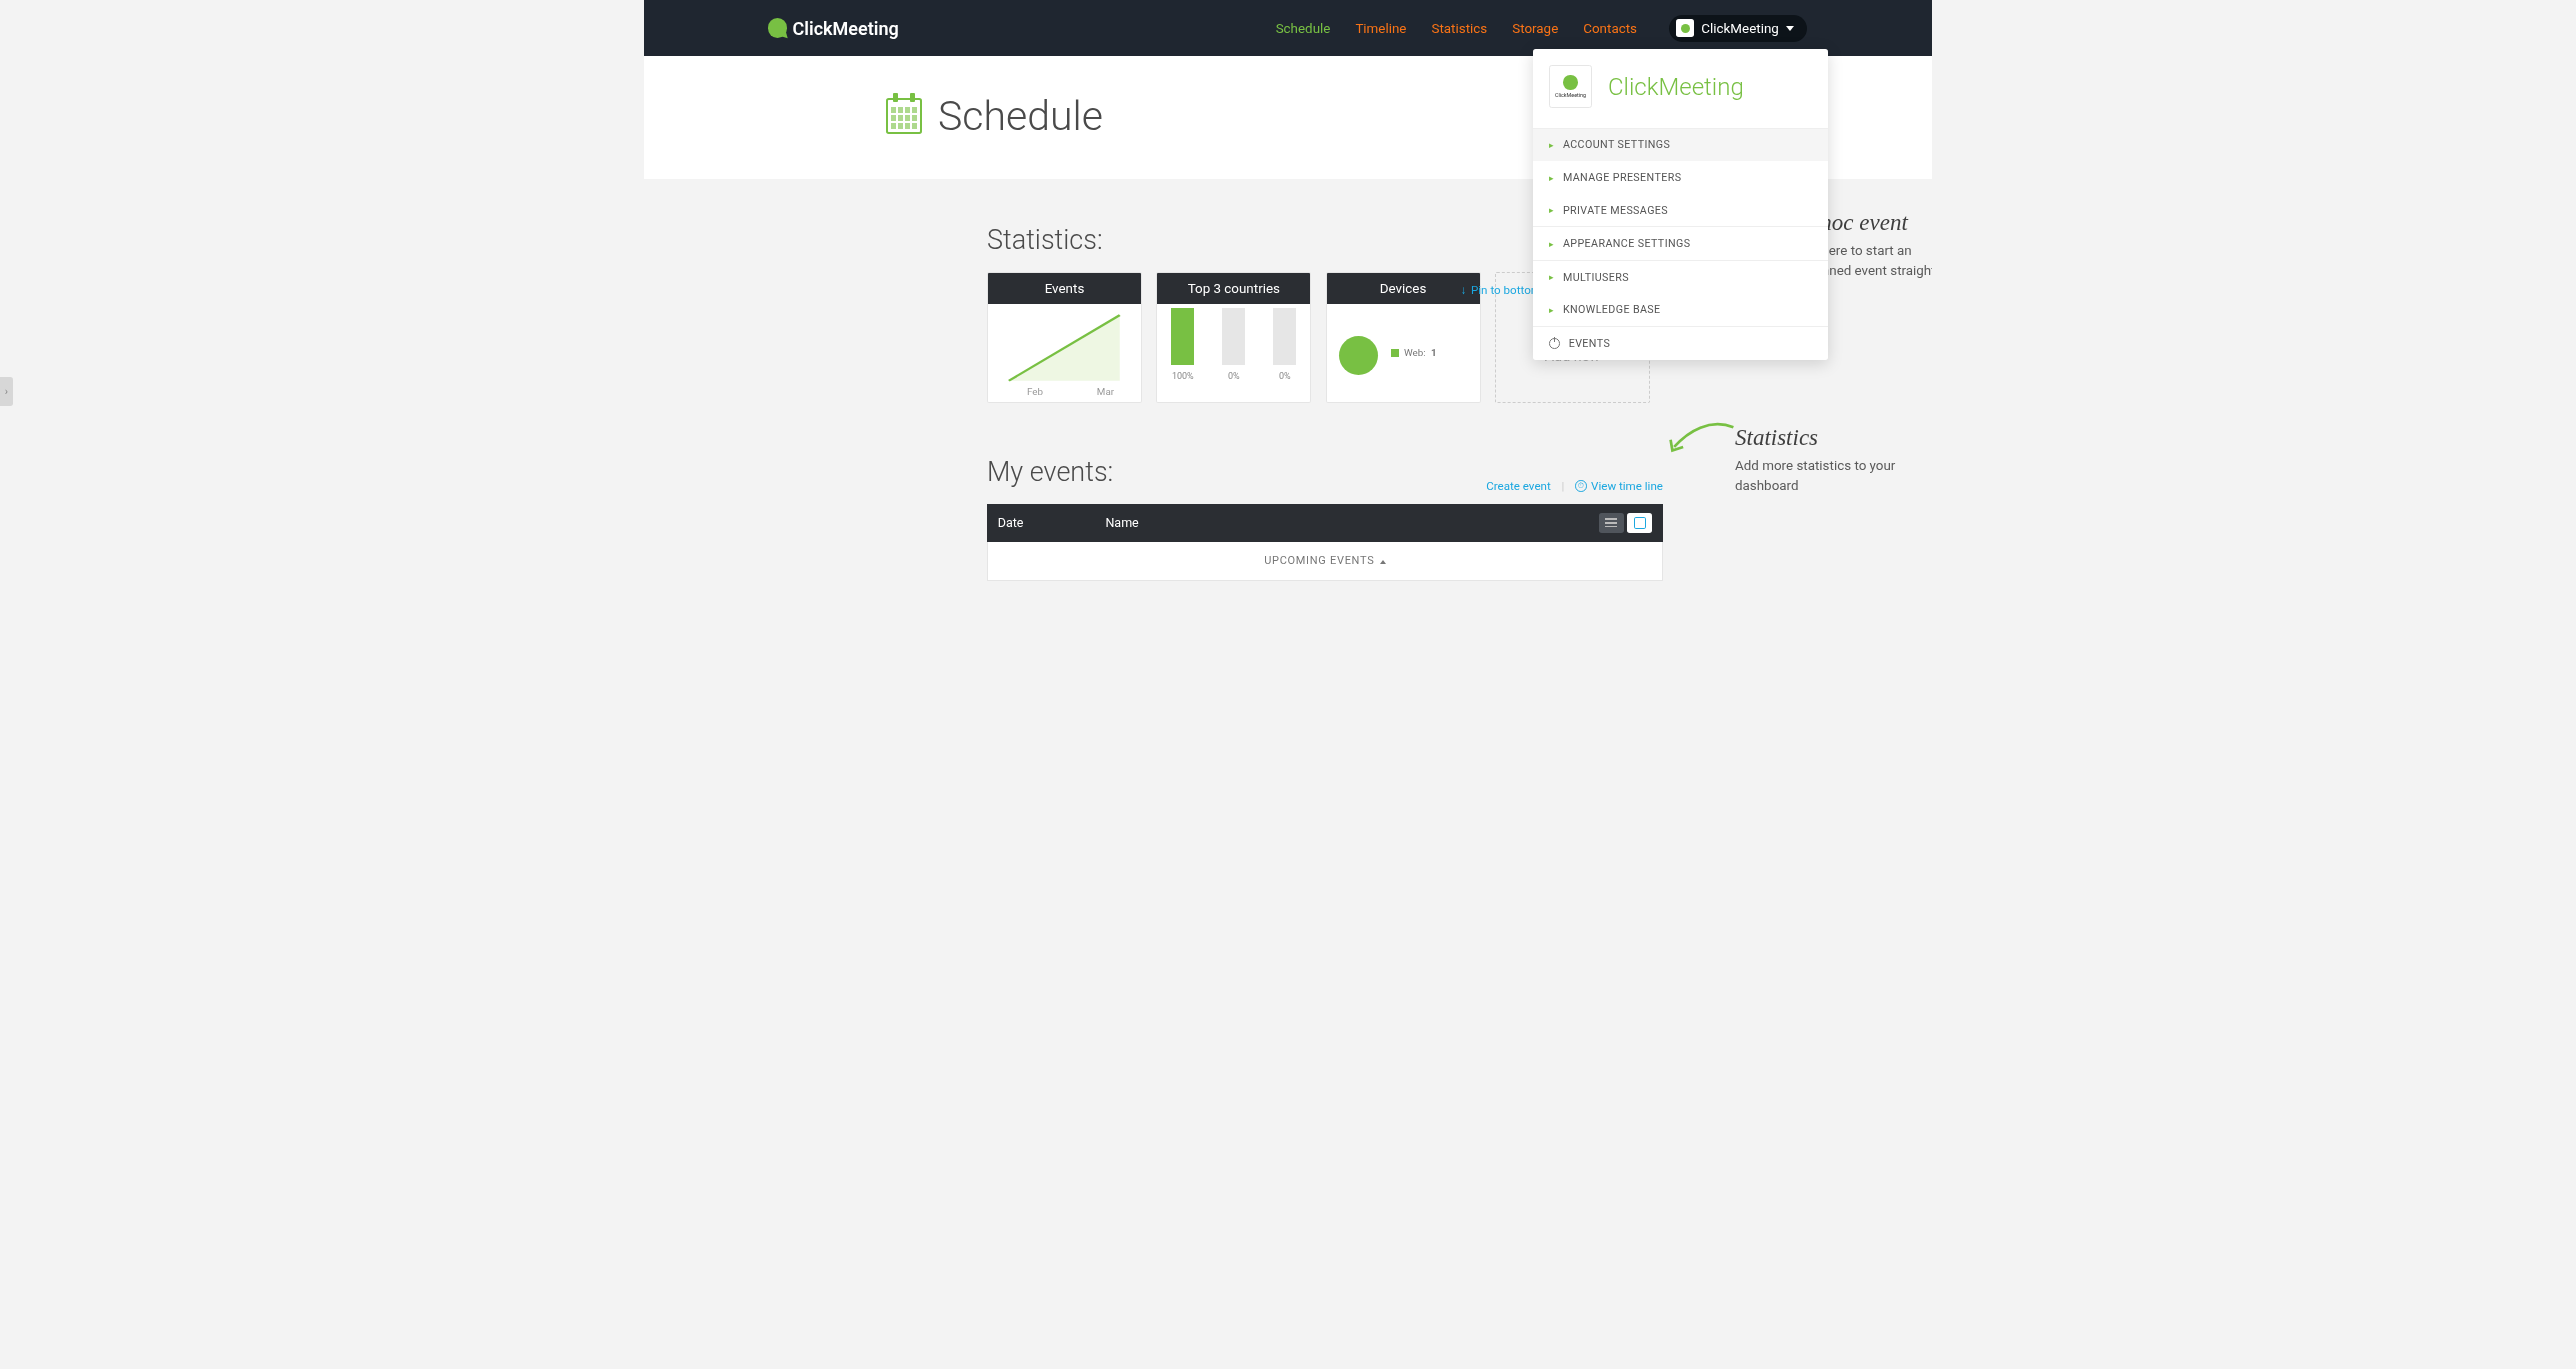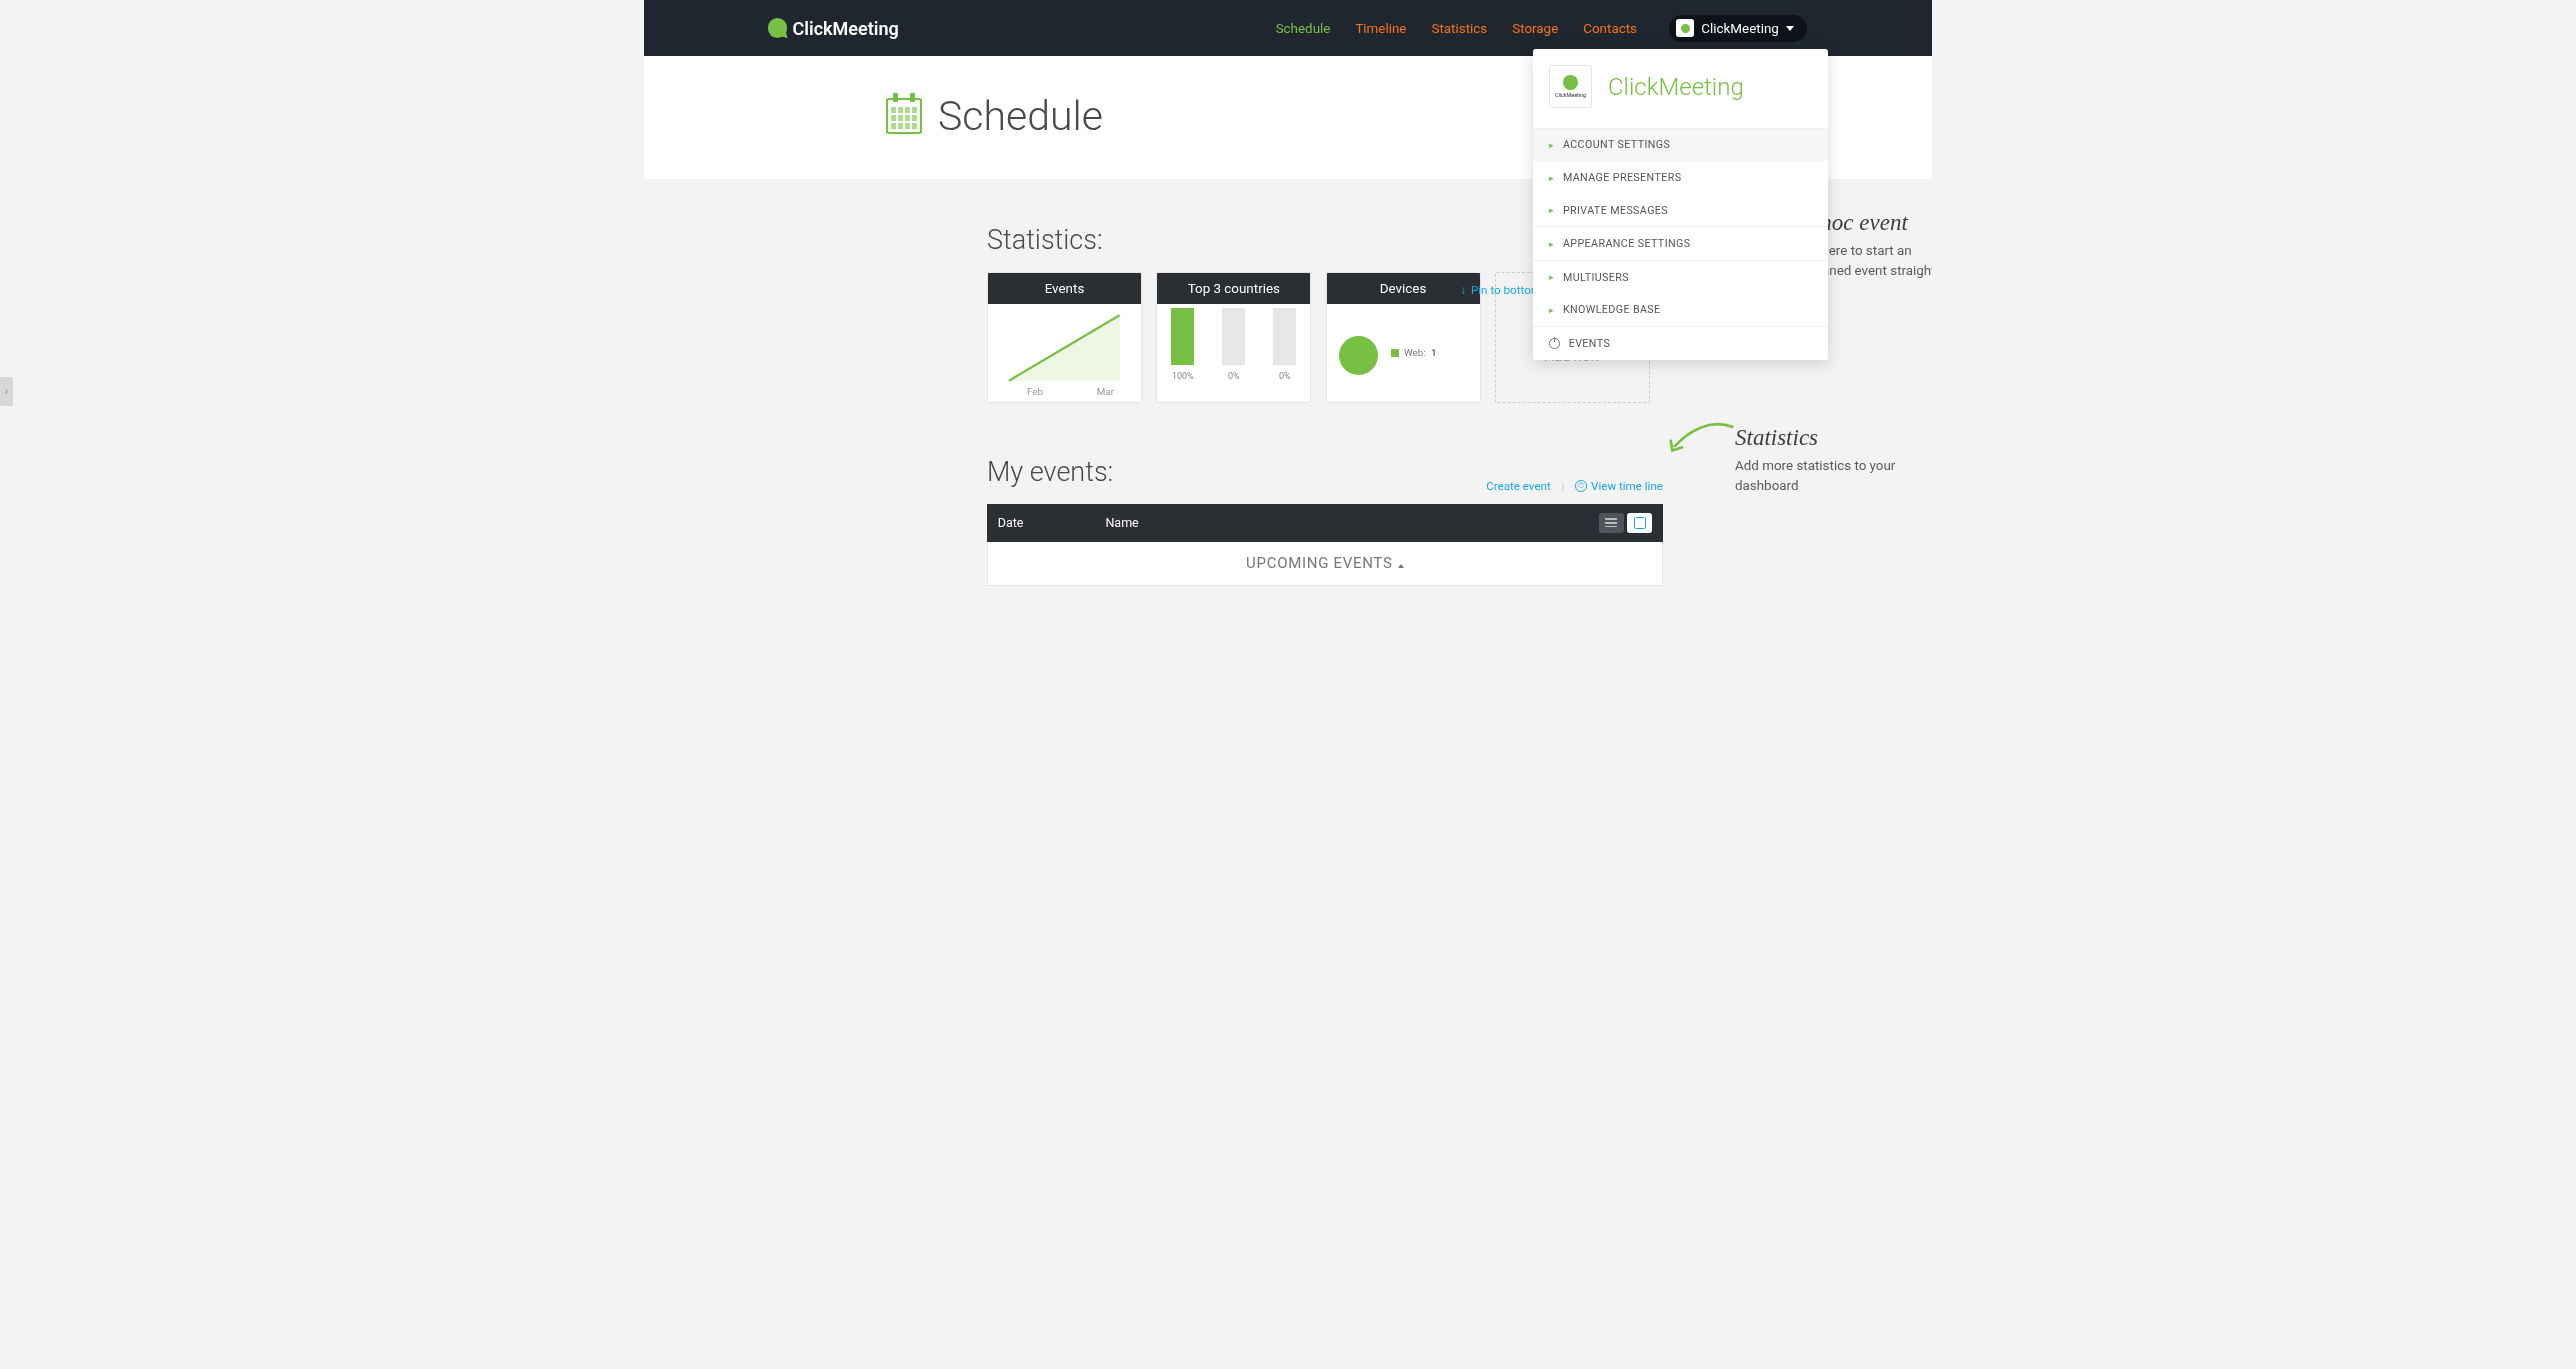--- a/index.html
+++ b/index.html
@@ -88,21 +88,21 @@
   .thead { background:#2b2e33; color:#fff; display:flex; align-items:center; padding:9px 10.7px; font-size:12.5px; margin-top:5.4px; }
   .th-name { margin-left:82px; }
   .viewtoggle { margin-left:auto; display:flex; }
   .viewtoggle .btn { width:25px; height:19.7px; display:flex; align-items:center; justify-content:center; border-radius:2.7px; margin-left:3.6px; cursor:pointer; }
   .viewtoggle .btn.list { background:#50555c; }
   .viewtoggle .btn.cal { background:#fff; }
   .viewtoggle .btn.cal .mini { width:12.5px; height:12.5px; border:1.3px solid #1ba7e0; border-radius:1.8px; }
   .viewtoggle .btn.list .lines{width:12.5px;height:9px;display:flex;flex-direction:column;justify-content:space-between;}
   .viewtoggle .btn.list .lines span{height:1.8px;background:#bbb;display:block;}
 
-  .uprow { background:#fff; text-align:center; padding:12.5px 0; font-size:15px; letter-spacing:0.7px; color:#777; border:0.9px solid #e5e5e5; border-top:none; cursor:pointer; }
+  .uprow { background:#fff; text-align:center; padding:12.5px 0; font-size:11px; letter-spacing:0.7px; color:#777; border:0.9px solid #e5e5e5; border-top:none; cursor:pointer; }
   .uprow .tri { display:inline-block; margin-left:5.4px; width:0; height:0; border-left:3.6px solid transparent; border-right:3.6px solid transparent; border-bottom:4.5px solid #777; }
 
   .side-tab { position:fixed; left:0; top:377px; width:12.5px; height:29px; background:#d7d7d7; border-radius:0 2.7px 2.7px 0; display:flex; align-items:center; justify-content:center; color:#888; cursor:pointer; font-size:10.7px; }
 </style>
 </head>
 <body>
 
 <div class="topnav">
   <div class="logo">
     <div class="logo-mark"></div>

